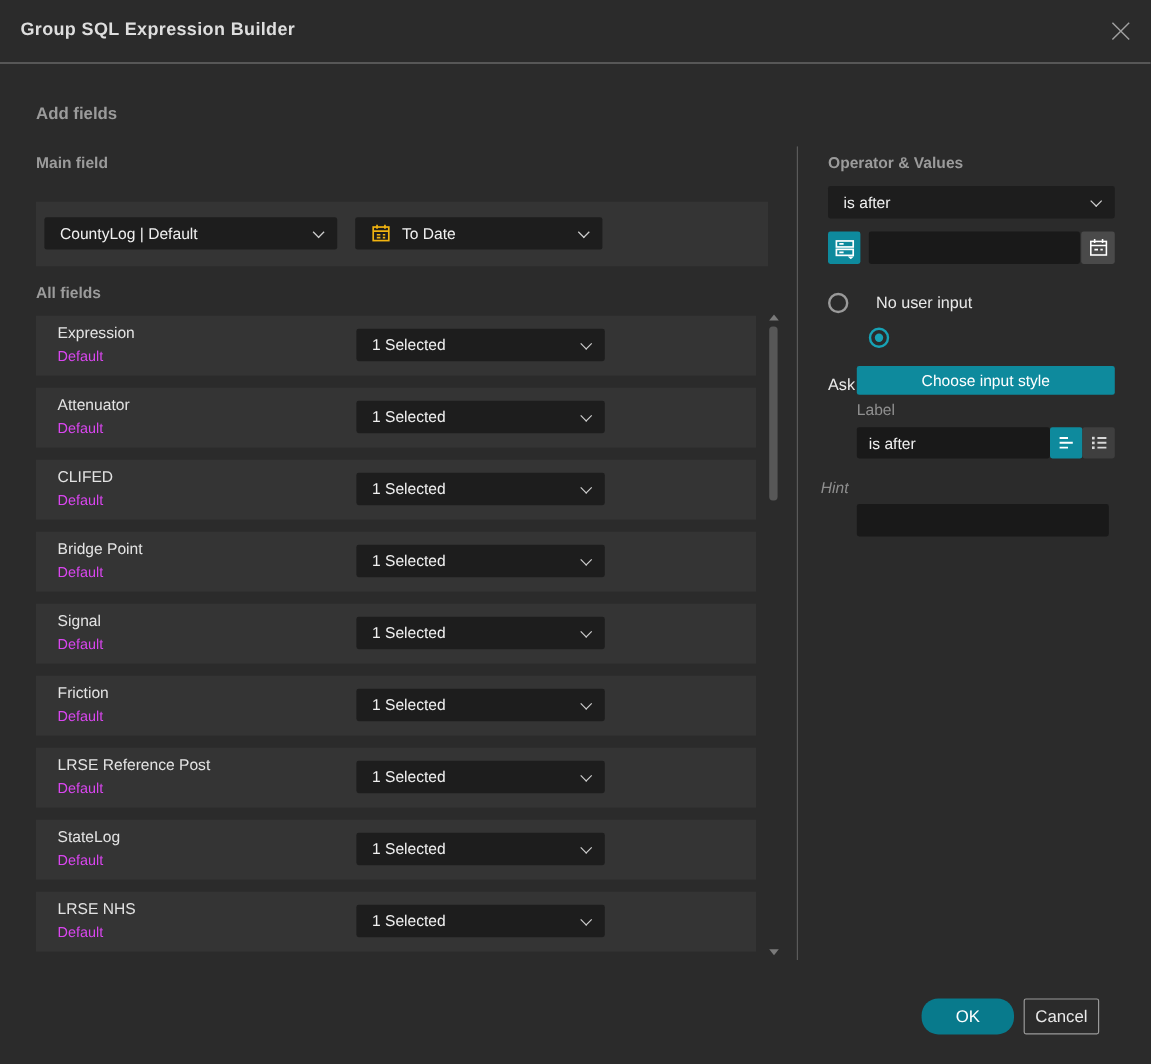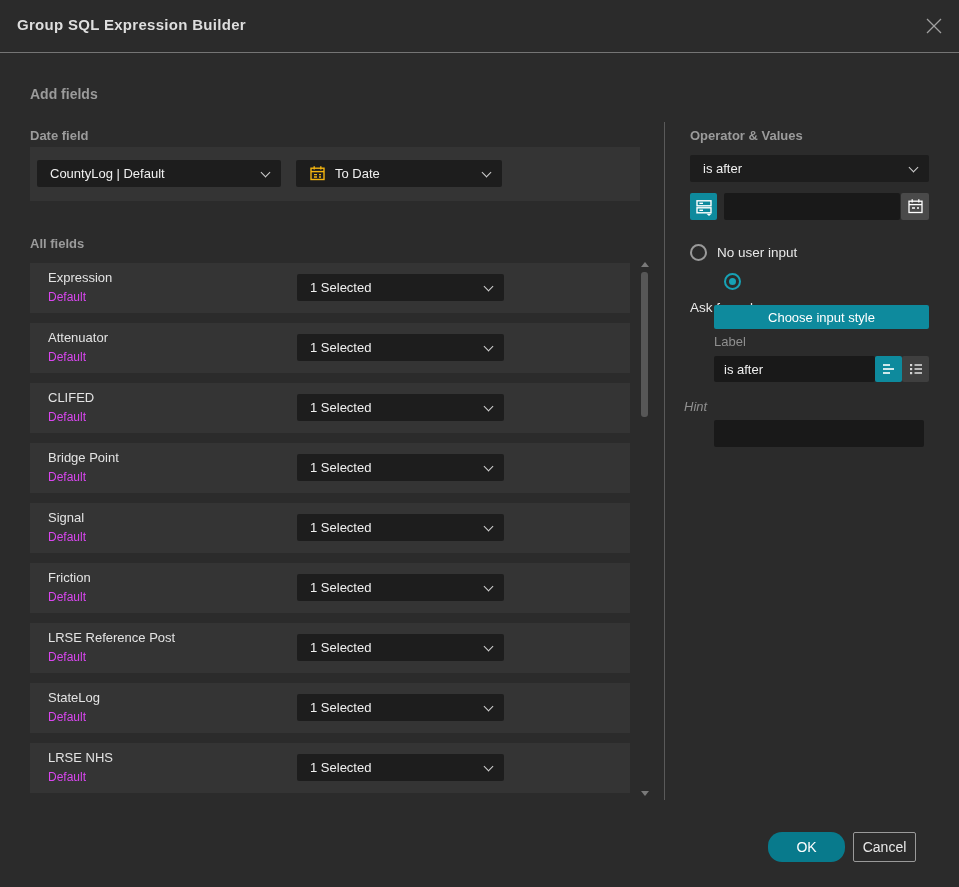--- a/index.html
+++ b/index.html
@@ -21,21 +21,21 @@
   .h-main{left:30px;top:128px;font-size:13px;}
   .h-all{left:30px;top:236px;font-size:13px;}
   .h-op{left:690px;top:128px;font-size:13px;text-align:center;}
 
   
   .dd{position:absolute;height:27px;background:#1d1d1d;border-radius:2px;display:flex;align-items:center;color:#f0f0f0;font-size:13px;cursor:pointer;box-sizing:border-box;padding-left:13px;}
   .dd .chev{margin-left:auto;margin-right:12px;}
   .chev{width:6px;height:6px;border-right:1.6px solid #cfcfcf;border-bottom:1.6px solid #cfcfcf;transform:rotate(45deg);margin-top:-3px;flex:none;}
 
   
-  .main-panel{position:absolute;left:30px;top:147px;width:610px;height:54px;background:#343434;}
+  .main-panel{position:absolute;left:30px;top:168px;width:610px;height:54px;background:#343434;}
   .dd-mainfield{left:7px;top:13px;width:244px;}
   .dd-date{left:266px;top:13px;width:206px;}
   .dd-date .cal{margin-right:9px;flex:none;display:flex;}
 
   
   .field-list{position:absolute;left:30px;top:263px;width:600px;}
   .field-row{position:relative;height:50px;margin-bottom:10px;background:#343434;}
   .row-name{position:absolute;left:18px;top:7px;font-size:13px;color:#e3e3e3;}
   .row-sub{position:absolute;left:18px;top:27px;font-size:12px;color:#d946ef;}
   .row-dd{left:267px;top:11px;width:207px;}
@@ -49,21 +49,21 @@
   .divider-v{position:absolute;left:664px;top:122px;width:1px;height:678px;background:#5a5a5a;}
 
   
   .dd-operator{left:690px;top:155px;width:239px;}
   .sq-btn{position:absolute;width:27px;height:27px;border:none;border-radius:2px;display:flex;align-items:center;justify-content:center;cursor:pointer;padding:0;}
   .input-style-btn{left:690px;top:193px;background:#0e8a9d;}
   .calendar-btn{left:901px;top:193px;width:28px;background:#4a4a4a;}
   .txt-input{position:absolute;height:27px;background:#191919;border:none;border-radius:2px;color:#f0f0f0;font-size:13px;padding:0 10px;box-sizing:border-box;font-family:"Liberation Sans",sans-serif;outline:none;}
   .value-input{left:724px;top:193px;width:176px;}
 
-  .radio-row{position:absolute;left:690px;display:flex;align-items:center;gap:10px;cursor:pointer;text-align:right;}
+  .radio-row{position:absolute;left:690px;display:flex;align-items:center;gap:23px;cursor:pointer;text-align:right;}
   .radio-1{top:244px;}
   .radio-2{top:273px;flex-direction:column;}
   .radio-circle{width:13px;height:13px;border:2px solid #9a9a9a;border-radius:50%;display:flex;align-items:center;justify-content:center;flex:none;}
   .radio-dot{width:7px;height:7px;border-radius:50%;background:transparent;}
   .radio-row.checked .radio-circle{border-color:#17a2b5;}
   .radio-row.checked .radio-dot{background:#17a2b5;}
   .radio-label{font-size:13.5px;color:#e8e8e8;}
 
   .choose-btn{position:absolute;left:714px;top:305px;width:215px;height:24px;background:#0e8a9d;color:#fff;border:none;border-radius:2px;font-size:13px;font-family:Liberation Sans, sans-serif;cursor:pointer;}
   .caption{position:absolute;font-size:13px;color:#8f8f8f;}
@@ -91,21 +91,21 @@
             <g stroke="#a0a0a0" stroke-width="1.2">
               <line x1="2" y1="2" x2="16" y2="16"></line>
               <line x1="16" y1="2" x2="2" y2="16"></line>
             </g>
           </svg>
       </span>
     </div>
   </div>
 
   <div class="sec-h h-add">Add fields</div>
-  <div class="sec-h h-main">Date field</div>
+  <div class="sec-h h-main">Main field</div>
 
   <div class="main-panel">
     <div class="dd dd-mainfield">
       <span>CountyLog | Default</span>
       <span class="chev"></span>
     </div>
     <div class="dd dd-date">
       <span class="cal">
         <svg width="17" height="17" viewBox="0 0 17 17">
             <g fill="none" stroke="#f2b410" stroke-width="1.4">

